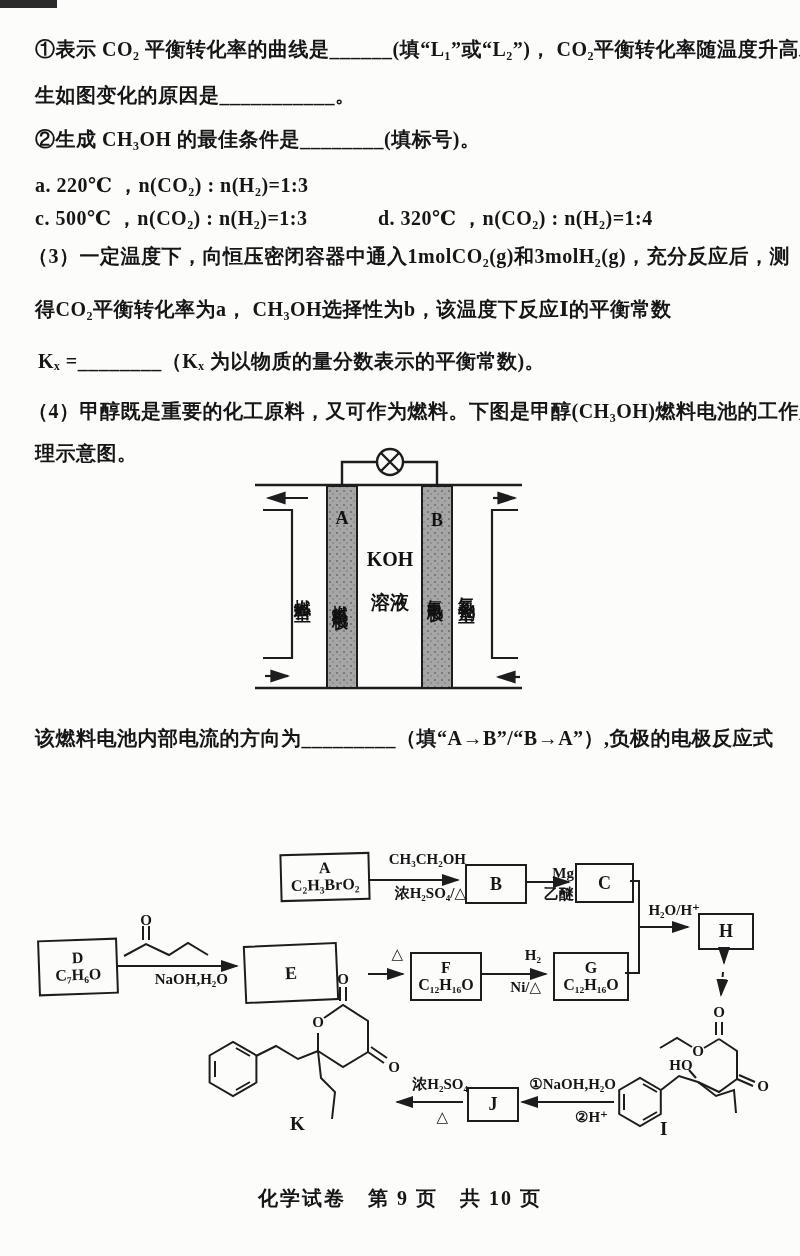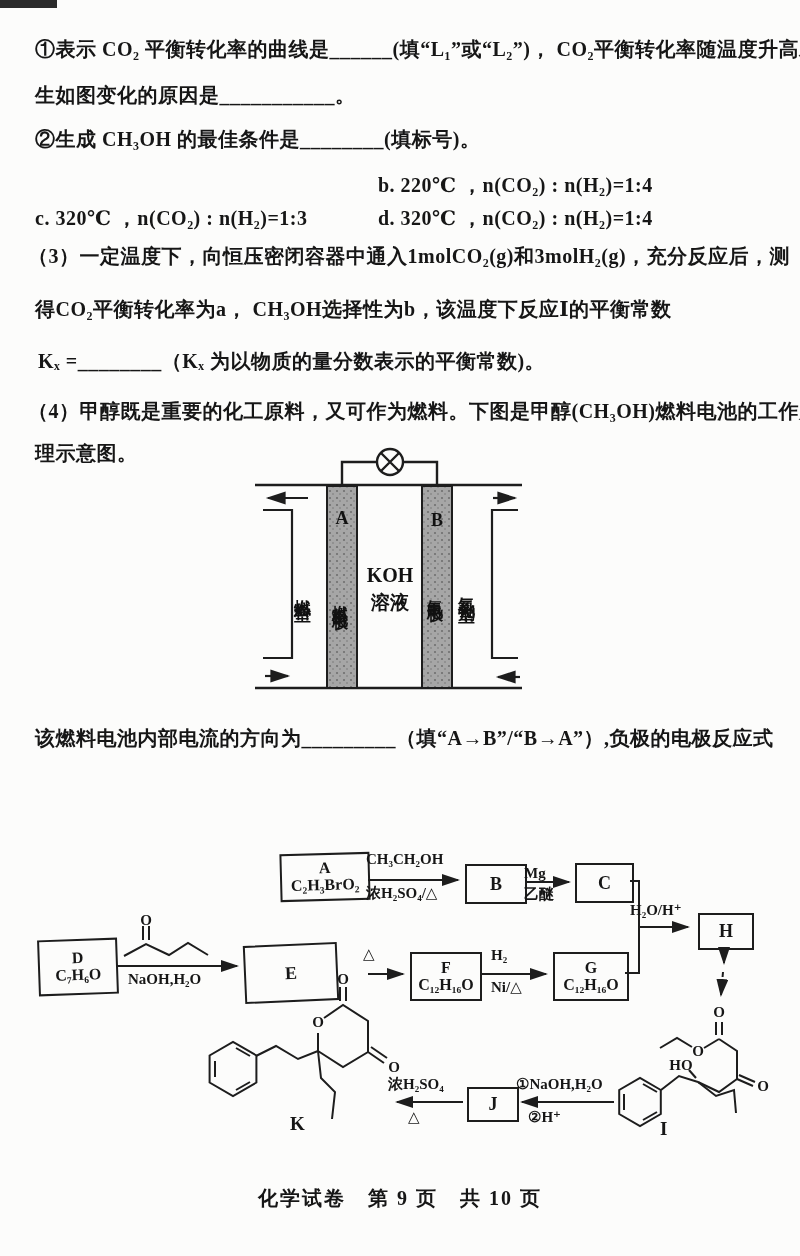--- a/index.html
+++ b/index.html
@@ -18,37 +18,37 @@
   .vtext{writing-mode:vertical-rl;text-orientation:upright;letter-spacing:3px;}
   
   .route{position:absolute;left:30px;top:835px;width:760px;height:315px;}
   .route svg{position:absolute;left:0;top:0;}
   .rbox{
     position:absolute;border:2px solid #1d1d1d;background:transparent;
     display:flex;flex-direction:column;align-items:center;justify-content:center;
     font-weight:700;line-height:1.05;font-size:16px;text-align:center;
   }
   .rbox .big{font-size:18px;}
-  .rlabel{position:absolute;text-align:left;font-weight:700;font-size:15px;white-space:nowrap;}
+  .rlabel{position:absolute;text-align:right;font-weight:700;font-size:15px;white-space:nowrap;}
   .chem-letter{position:absolute;font-size:19px;font-weight:700;}
   .footer{position:absolute;left:0;top:1185px;width:100%;text-align:center;
     font-size:20px;font-weight:700;letter-spacing:2px;}
 </style>
 </head>
 <body>
 
 <div class="page">
   <div class="scanmark"></div>
 
   <div class="tl" style="top:36px;left:35px">①表示 CO₂ 平衡转化率的曲线是______(填“L₁”或“L₂”)， CO₂平衡转化率随温度升高发</div>
   <div class="tl" style="top:82px;left:35px">生如图变化的原因是___________。</div>
   <div class="tl" style="top:126px;left:35px">②生成 CH₃OH 的最佳条件是________(填标号)。</div>
 
-  <div class="tl" style="top:172px;left:378px">b. 220℃ ，n(CO₂) : n(H₂)=1:4</div>
-  <div class="tl" style="top:205px;left:35px">c. 320℃ ，n(CO₂) : n(H₂)=1:3</div>
+  <div class="tl" style="top:172px;left:35px">a. 220℃ ，n(CO₂) : n(H₂)=1:3</div>
+  <div class="tl" style="top:205px;left:35px">c. 500℃ ，n(CO₂) : n(H₂)=1:3</div>
   <div class="tl" style="top:205px;left:378px">d. 320℃ ，n(CO₂) : n(H₂)=1:4</div>
 
   <div class="tl" style="top:243px;left:28px">（3）一定温度下，向恒压密闭容器中通入1molCO₂(g)和3molH₂(g)，充分反应后，测</div>
   <div class="tl" style="top:296px;left:35px">得CO₂平衡转化率为a， CH₃OH选择性为b，该温度下反应Ⅰ的平衡常数</div>
   <div class="tl" style="top:348px;left:38px">Kₓ =________（Kₓ 为以物质的量分数表示的平衡常数)。</div>
 
   <div class="tl" style="top:398px;left:28px">（4）甲醇既是重要的化工原料，又可作为燃料。下图是甲醇(CH₃OH)燃料电池的工作原</div>
   <div class="tl" style="top:440px;left:35px">理示意图。</div>
 
   <div class="fuelcell">
@@ -84,21 +84,21 @@
       <path d="M288,70 L262,70 L262,218 L288,218" stroke="#1d1d1d" stroke-width="2.2" fill="none"></path>
       <path d="M263,58 L285,58" stroke="#1d1d1d" stroke-width="2.2" marker-end="url(#arr)"></path>
       <path d="M290,237 L268,237" stroke="#1d1d1d" stroke-width="2.2" marker-end="url(#arr)"></path>
     </svg>
     <div class="fc-label" style="left:97px;top:68px;width:30px;font-size:18px">A</div>
     <div class="fc-label vtext" style="left:99px;top:98px;height:120px;font-size:16px">燃料电极</div>
     <div class="fc-label" style="left:192px;top:70px;width:30px;font-size:18px">B</div>
     <div class="fc-label vtext" style="left:194px;top:104px;height:95px;font-size:16px">氧电极</div>
     <div class="fc-label vtext" style="left:61px;top:105px;height:90px;font-size:17px">燃料室</div>
     <div class="fc-label vtext" style="left:225px;top:97px;height:105px;font-size:17px">氧化剂室</div>
-    <div class="fc-label" style="left:129px;top:124px;width:62px;font-size:20px">KOH</div>
+    <div class="fc-label" style="left:129px;top:108px;width:62px;font-size:20px">KOH</div>
     <div class="fc-label" style="left:129px;top:150px;width:62px;font-size:19px">溶液</div>
   </div>
 
   <div class="tl" style="top:725px;left:35px">该燃料电池内部电流的方向为_________（填“A→B”/“B→A”）,负极的电极反应式</div>
 
   <div class="route">
     <svg width="760" height="315" viewBox="0 0 760 315">
       <defs>
         <marker id="arr2" markerWidth="11" markerHeight="8" refX="8" refY="3" orient="auto" markerUnits="strokeWidth">
           <path d="M0,0 L9,3 L0,6 z" fill="#1d1d1d"></path>

